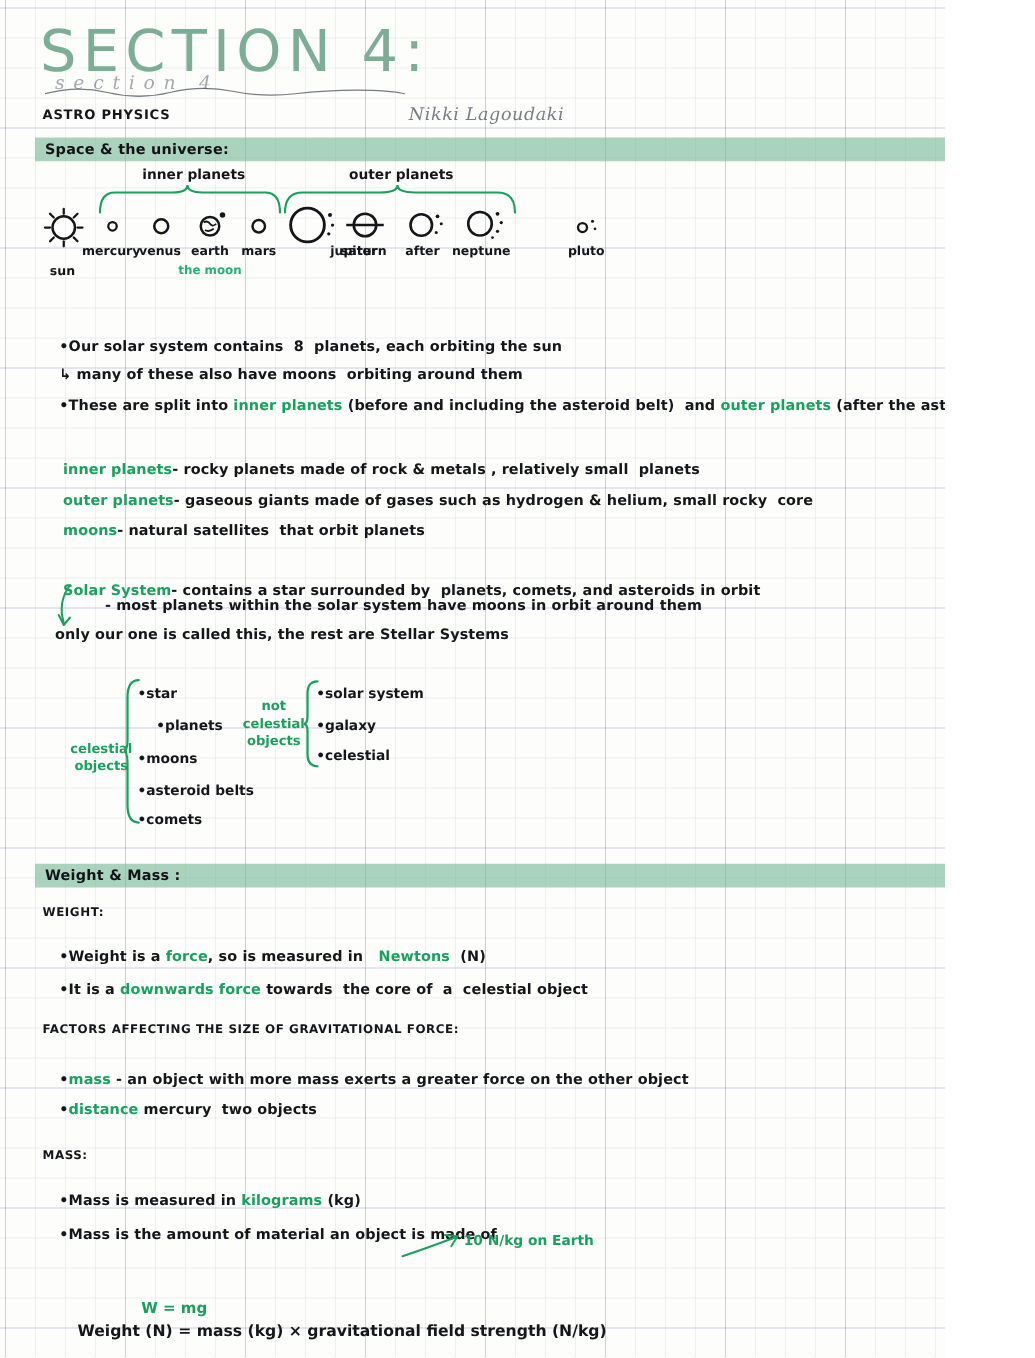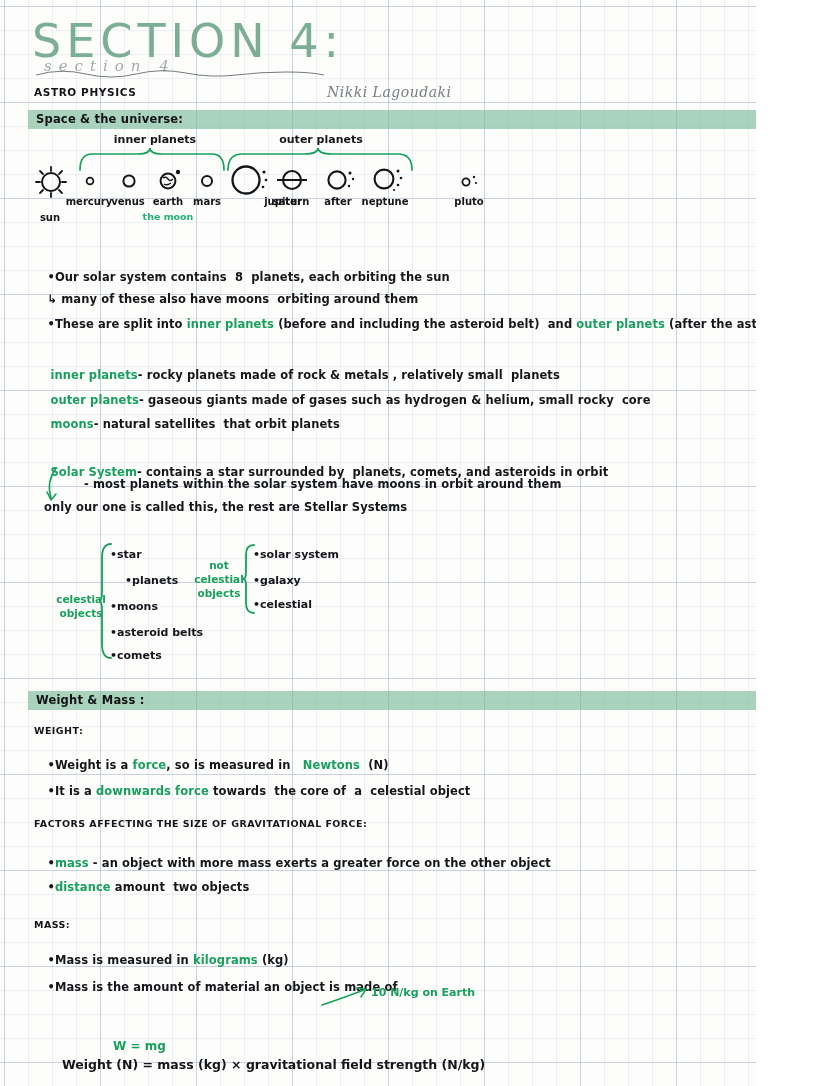--- a/index.html
+++ b/index.html
@@ -328,21 +328,21 @@
   <div class="abs bd" style="left:31px; top:770px;">
     <span>•</span><span>It is a </span><span class="grn">downwards force</span><span> towards  the core of  a  celestial object</span>
   </div>
 
   <div class="abs hd" style="left:34px; top:818px;">FACTORS AFFECTING THE SIZE OF GRAVITATIONAL FORCE:</div>
 
   <div class="abs bd" style="left:31px; top:842px;">
     <span>•</span><span class="grn">mass</span><span> - an object with more mass exerts a greater force on the other object</span>
   </div>
   <div class="abs bd" style="left:31px; top:866px;">
-    <span>•</span><span class="grn">distance</span><span> amount  two objects</span>
+    <span>•</span><span class="grn">distance</span><span> mercury  two objects</span>
   </div>
 
   <div class="abs hd" style="left:34px; top:919px;">MASS:</div>
 
   <div class="abs bd" style="left:31px; top:939px;">
     <span>•</span><span>Mass is measured in </span><span class="grn">kilograms</span><span> (kg)</span>
   </div>
   <div class="abs bd" style="left:31px; top:966px;">
     <span>•</span><span>Mass is the amount of material an object is made of</span>
   </div>

